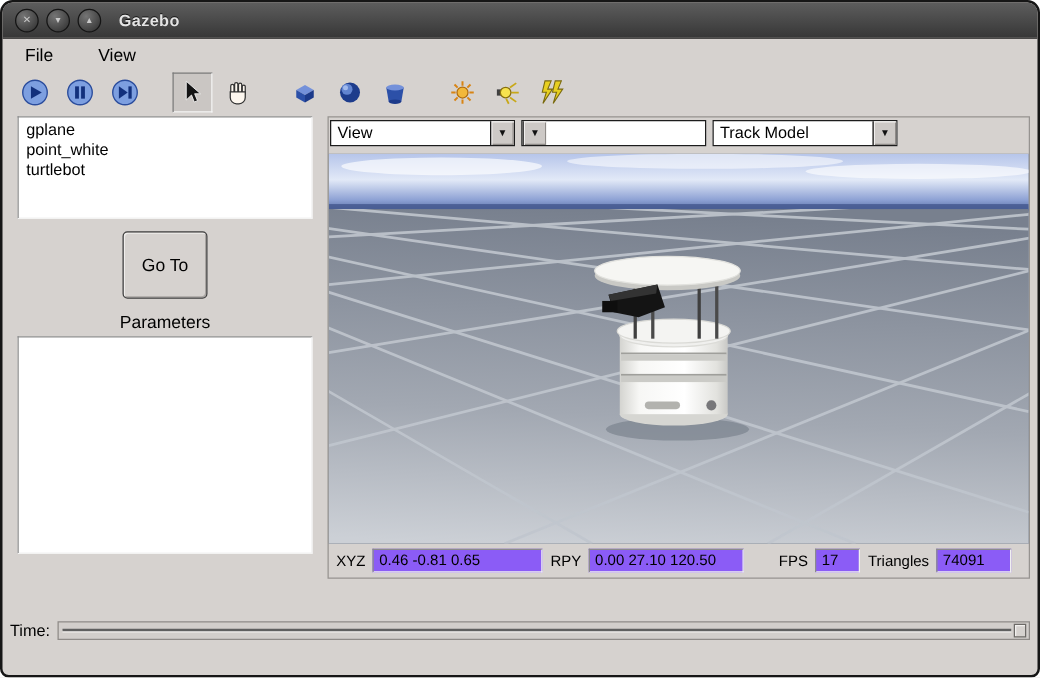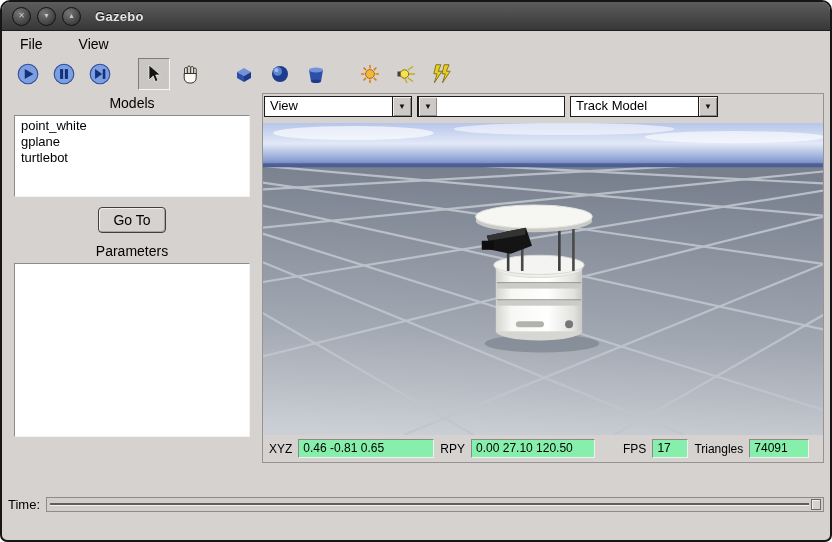--- a/index.html
+++ b/index.html
@@ -30,35 +30,35 @@
   .sep{width:14px;height:1px;}
   
   .main{flex:0 0 372px;display:flex;padding:2px 6px 0 6px;gap:6px;box-sizing:border-box;}
   .left-panel{width:248px;flex:0 0 248px;display:flex;flex-direction:column;}
   .panel-title{text-align:center;font-size:14px;margin:2px 0 4px 0;}
   .listbox{background:#fff;border:1px solid #8b8b8b;border-right-color:#f2f2f2;border-bottom-color:#f2f2f2;
     margin:0 6px;padding:2px 4px;overflow:hidden;}
   .listbox.models{height:76px;flex:0 0 76px;}
   .listbox.params{height:168px;flex:0 0 168px;}
   .list-item{padding:0 2px;line-height:16px;}
-  .goto-btn{display:block;margin:10px auto 8px auto;padding:4px 14px;font-size:14px;
+  .goto-btn{display:block;margin:10px auto 8px auto;padding:18px 14px;font-size:14px;
     background:#d6d2cf;border:1px solid #3f3f3f;border-radius:4px;
     box-shadow:inset 1px 1px 0 #f0eeec, inset -1px -1px 0 #a9a5a2;}
   
   .viewport{flex:1;border:1px solid #969390;background:#d6d2cf;display:flex;flex-direction:column;min-width:0;}
   .combo-row{flex:0 0 25px;display:flex;gap:5px;padding:2px 1px;}
   .combo{display:flex;width:146px;height:19px;background:#fff;border:1px solid #1c1c1c;}
   .combo-text{flex:1;padding:1px 5px;white-space:nowrap;overflow:hidden;}
   .combo-arrow{width:18px;background:#cdc9c6;border-left:1px solid #1c1c1c;
     box-shadow:inset 1px 1px 0 #f1efee, inset -1px -1px 0 #8f8b88;
     display:flex;align-items:center;justify-content:center;font-size:8px;color:#111;}
   .scene{flex:1;position:relative;background:#7e8694;overflow:hidden;}
   .scene svg{display:block;width:100%;height:100%;}
   .vp-status{flex:0 0 27px;display:flex;align-items:center;gap:6px;padding:0 6px;font-size:12px;}
-  .field{background:#86efac;border:1px solid #8b8b8b;border-right-color:#f0f0f0;border-bottom-color:#f0f0f0;
+  .field{background:#8b5cf6;border:1px solid #8b8b8b;border-right-color:#f0f0f0;border-bottom-color:#f0f0f0;
     padding:1px 4px;height:15px;line-height:15px;white-space:nowrap;overflow:hidden;}
   .f-xyz{width:126px;} .f-rpy{width:114px;} .f-fps{width:26px;} .f-tri{width:50px;}
   .push{margin-left:22px;}
   
   .time-row{flex:0 0 26px;display:flex;align-items:center;gap:6px;padding:0 6px;margin-top:28px;}
   .slider{flex:1;height:13px;position:relative;border:1px solid #8f8b88;background:#d2cecb;}
   .slider .groove{position:absolute;left:3px;right:14px;top:5px;height:2px;background:#5f5f5f;
     box-shadow:0 1px 0 #f4f2f0;}
   .slider .handle{position:absolute;right:2px;top:1px;bottom:1px;width:8px;background:#d6d2cf;
     border:1px solid #6d6a67;box-shadow:inset 1px 1px 0 #f2f0ee;}
@@ -186,24 +186,23 @@
       <svg width="24" height="24" viewBox="0 0 22 22">
         <polygon points="5.5,2.5 10,2.5 7.5,8.5 11,8.5 4,19 6.5,10.8 3.5,10.8" fill="#e8d020" stroke="#7a6a10" stroke-width="0.8"></polygon>
         <polygon points="13,2.5 17.5,2.5 15,8.5 18.5,8.5 11.5,19 14,10.8 11,10.8" fill="#e8d020" stroke="#7a6a10" stroke-width="0.8"></polygon>
       </svg>
     </div>
   </div>
 
   <div class="main">
 
     <div class="left-panel">
-      <div class="panel-title">Models</div>
       <div class="listbox models">
+        <div class="list-item">gplane</div>
         <div class="list-item">point_white</div>
-        <div class="list-item">gplane</div>
         <div class="list-item">turtlebot</div>
       </div>
       <button class="goto-btn">Go To</button>
       <div class="panel-title">Parameters</div>
       <div class="listbox params"></div>
     </div>
 
     <div class="viewport">
 
       <div class="combo-row">

